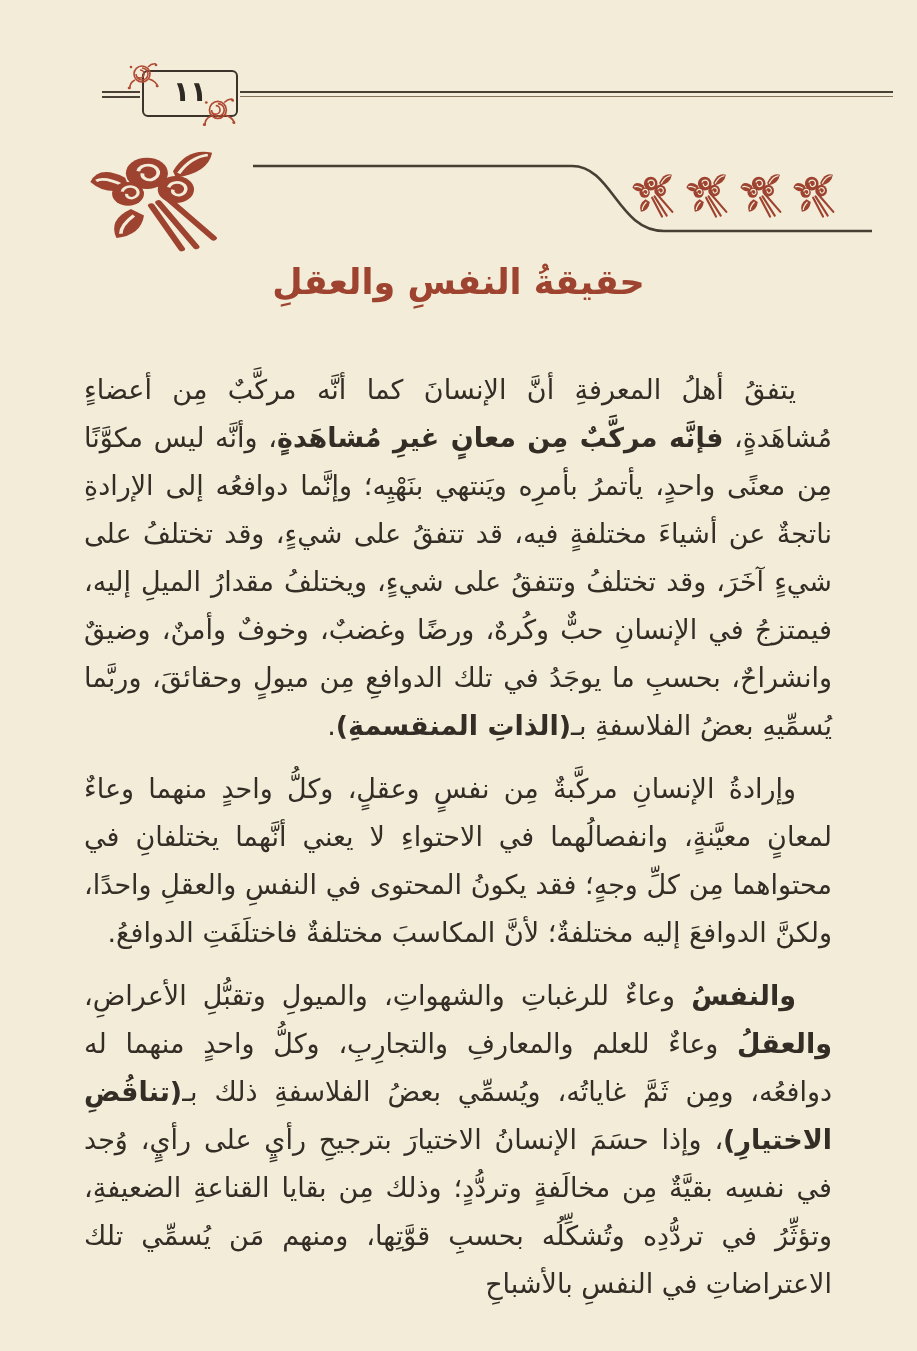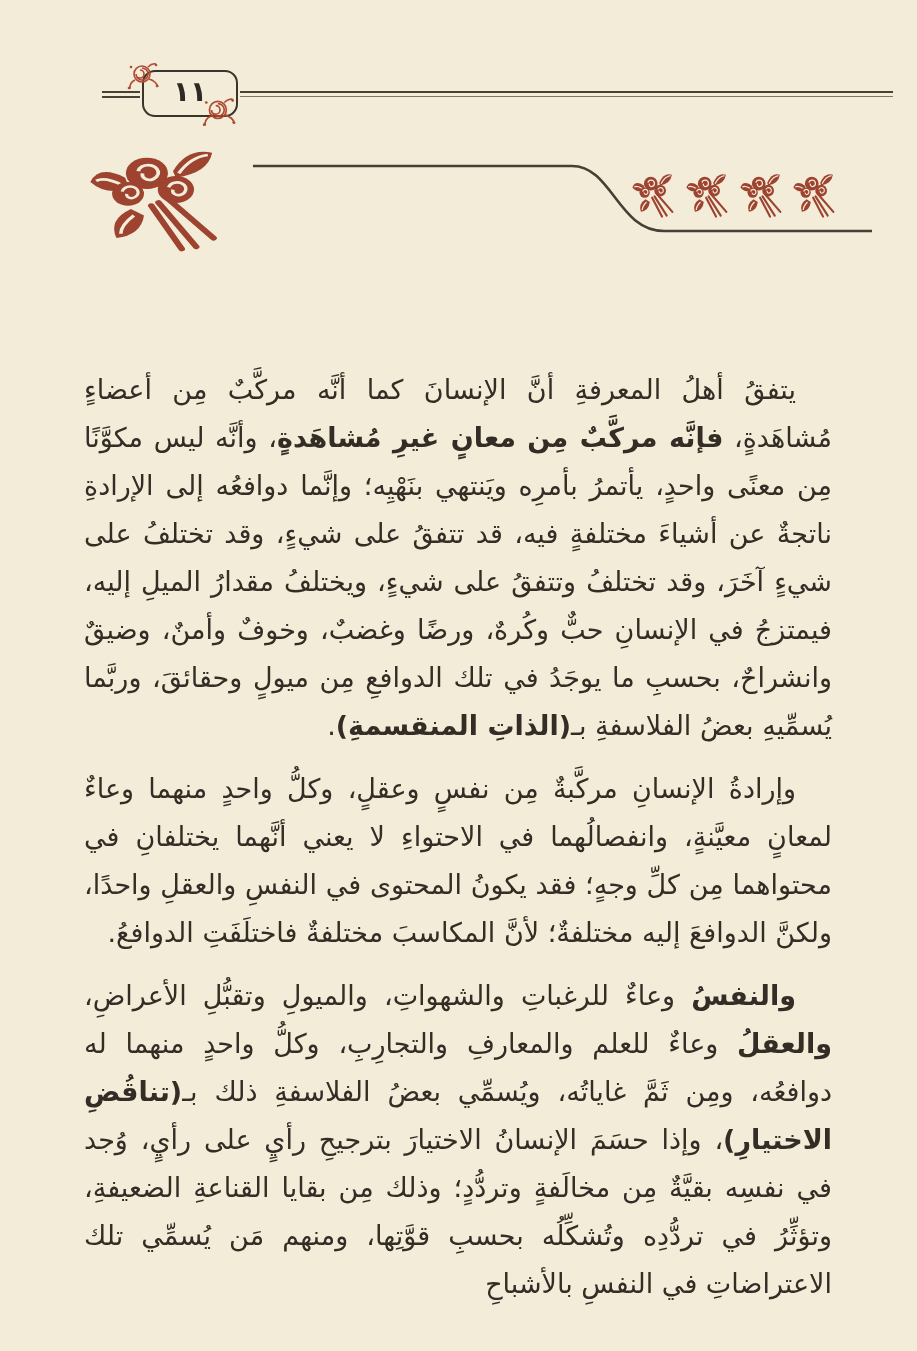--- a/index.html
+++ b/index.html
@@ -30,21 +30,21 @@
     left: 102px; top: 91px;
     width: 38px; height: 7px;
     border-top: 2px solid var(--rule);
     border-bottom: 2px solid var(--rule);
   }
   .page-num-box {
     position: absolute;
     left: 142px; top: 70px;
     width: 96px; height: 47px;
     border: 2.5px solid #3c342a;
-    border-radius: 13px;
+    border-radius: 6px;
     display: flex;
     align-items: center;
     justify-content: center;
   }
   .page-num {
     font-size: 28px;
     font-weight: bold;
     color: #2e2922;
     letter-spacing: 3px;
     transform: translateY(-2px);
@@ -163,20 +163,21 @@
       <use href="#bouquet" transform="translate(685,30) scale(0.47)"></use>
     </g>
     <g>
       <use href="#bouquet" transform="translate(739,30) scale(0.47)"></use>
     </g>
     <g>
       <use href="#bouquet" transform="translate(792,30) scale(0.47)"></use>
     </g>
   </svg>
 
+  <h1 class="title">حقيقةُ النفسِ والعقلِ</h1>
 
   <div class="body-text">
       <p class="para"><span>يتفقُ أهلُ المعرفةِ أنَّ الإنسانَ كما أنَّه مركَّبٌ مِن أعضاءٍ مُشاهَدةٍ، </span><span class="bold">فإنَّه مركَّبٌ مِن معانٍ غيرِ مُشاهَدةٍ</span><span>، وأنَّه ليس مكوَّنًا مِن معنًى واحدٍ، يأتمرُ بأمرِه ويَنتهي بنَهْيِه؛ وإنَّما دوافعُه إلى الإرادةِ ناتجةٌ عن أشياءَ مختلفةٍ فيه، قد تتفقُ على شيءٍ، وقد تختلفُ على شيءٍ آخَرَ، وقد تختلفُ وتتفقُ على شيءٍ، ويختلفُ مقدارُ الميلِ إليه، فيمتزجُ في الإنسانِ حبٌّ وكُرهٌ، ورضًا وغضبٌ، وخوفٌ وأمنٌ، وضيقٌ وانشراحٌ، بحسبِ ما يوجَدُ في تلك الدوافعِ مِن ميولٍ وحقائقَ، وربَّما يُسمِّيهِ بعضُ الفلاسفةِ بـ</span><span class="bold">(الذاتِ المنقسمةِ)</span><span>.</span></p>
       <p class="para"><span>وإرادةُ الإنسانِ مركَّبةٌ مِن نفسٍ وعقلٍ، وكلُّ واحدٍ منهما وعاءٌ لمعانٍ معيَّنةٍ، وانفصالُهما في الاحتواءِ لا يعني أنَّهما يختلفانِ في محتواهما مِن كلِّ وجهٍ؛ فقد يكونُ المحتوى في النفسِ والعقلِ واحدًا، ولكنَّ الدوافعَ إليه مختلفةٌ؛ لأنَّ المكاسبَ مختلفةٌ فاختلَفَتِ الدوافعُ.</span></p>
       <p class="para"><span class="bold">والنفسُ</span><span> وعاءٌ للرغباتِ والشهواتِ، والميولِ وتقبُّلِ الأعراضِ، </span><span class="bold">والعقلُ</span><span> وعاءٌ للعلم والمعارفِ والتجارِبِ، وكلُّ واحدٍ منهما له دوافعُه، ومِن ثَمَّ غاياتُه، ويُسمِّي بعضُ الفلاسفةِ ذلك بـ</span><span class="bold">(تناقُضِ الاختيارِ)</span><span>، وإذا حسَمَ الإنسانُ الاختيارَ بترجيحِ رأيٍ على رأيٍ، وُجد في نفسِه بقيَّةٌ مِن مخالَفةٍ وتردُّدٍ؛ وذلك مِن بقايا القناعةِ الضعيفةِ، وتؤثِّرُ في تردُّدِه وتُشكِّلُه بحسبِ قوَّتِها، ومنهم مَن يُسمِّي تلك الاعتراضاتِ في النفسِ بالأشباحِ</span></p>
     </div>
 
 </div>
 
 </body></html>

